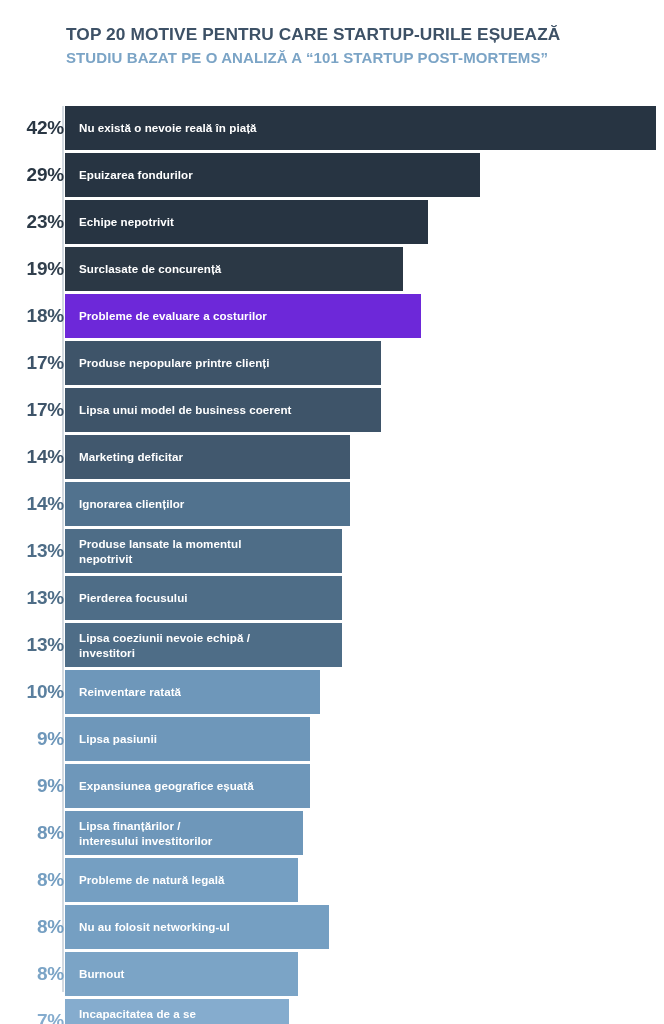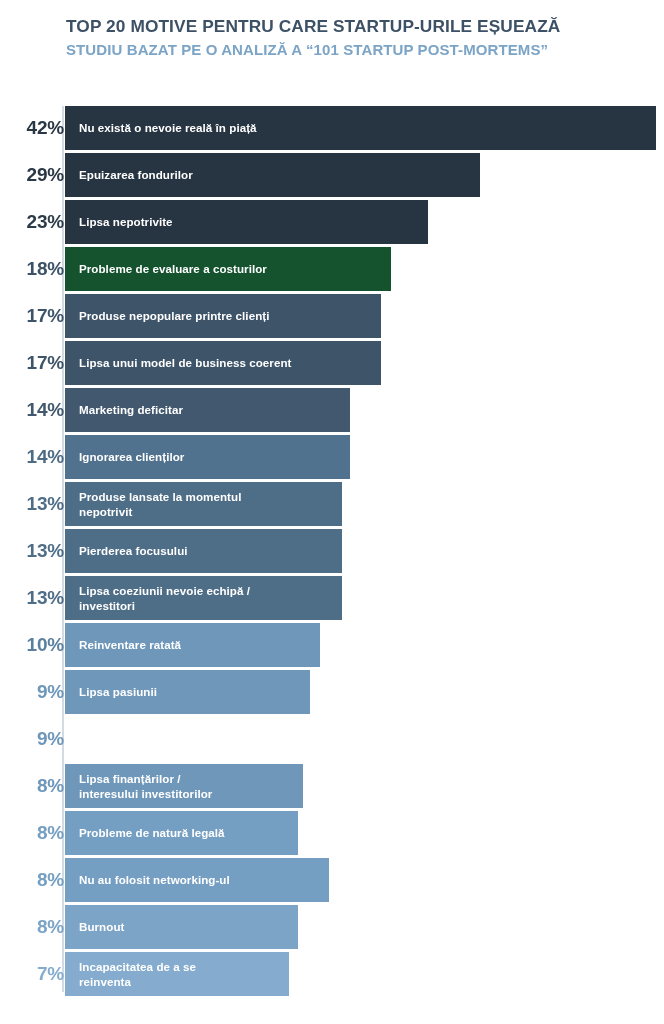--- a/index.html
+++ b/index.html
@@ -19,21 +19,21 @@
     position: relative;
     width: 664px;
     height: 1024px;
     background: #ffffff;
   }
 
   
   .header {
     position: absolute;
     left: 66px;
-    top: 14px;
+    top: 22px;
     width: 590px;
   }
   .title-main {
     font-size: 17.3px;
     font-weight: bold;
     letter-spacing: 0.1px;
     color: #3d5166;
     line-height: 1.42;
     white-space: nowrap;
   }
@@ -124,26 +124,32 @@
         </div>
         <div class="row">
           <div class="pct" style="color: rgb(42, 55, 68);">29%</div>
           <div class="bar" style="width: 415px; background: rgb(39, 52, 66);">
             <span class="bar-label">Epuizarea fondurilor</span>
           </div>
         </div>
         <div class="row">
           <div class="pct" style="color: rgb(45, 59, 72);">23%</div>
           <div class="bar" style="width: 363px; background: rgb(39, 52, 66);">
-            <span class="bar-label">Lipsa nepotrivite</span>
+            <span class="bar-label">Echipe nepotrivit</span>
+          </div>
+        </div>
+        <div class="row">
+          <div class="pct" style="color: rgb(50, 64, 78);">19%</div>
+          <div class="bar" style="width: 338px; background: rgb(43, 56, 69);">
+            <span class="bar-label">Surclasate de concurență</span>
           </div>
         </div>
         <div class="row">
           <div class="pct" style="color: rgb(60, 82, 102);">18%</div>
-          <div class="bar" style="width: 326px; background: #14532d;">
+          <div class="bar" style="width: 356px; background: #6d28d9;">
             <span class="bar-label">Probleme de evaluare a costurilor</span>
           </div>
         </div>
         <div class="row">
           <div class="pct" style="color: rgb(62, 84, 105);">17%</div>
           <div class="bar" style="width: 316px; background: rgb(62, 84, 105);">
             <span class="bar-label">Produse nepopulare printre clienți</span>
           </div>
         </div>
         <div class="row">
@@ -191,20 +197,23 @@
           </div>
         </div>
         <div class="row">
           <div class="pct" style="color: rgb(110, 151, 186);">9%</div>
           <div class="bar" style="width: 245px; background: rgb(110, 151, 186);">
             <span class="bar-label">Lipsa pasiunii</span>
           </div>
         </div>
         <div class="row">
           <div class="pct" style="color: rgb(110, 151, 186);">9%</div>
+          <div class="bar" style="width: 245px; background: rgb(110, 151, 186);">
+            <span class="bar-label">Expansiunea geografice eșuată</span>
+          </div>
         </div>
         <div class="row">
           <div class="pct" style="color: rgb(110, 151, 186);">8%</div>
           <div class="bar" style="width: 238px; background: rgb(110, 151, 186);">
             <span class="bar-label">Lipsa finanțărilor /
 interesului investitorilor</span>
           </div>
         </div>
         <div class="row">
           <div class="pct" style="color: rgb(117, 159, 194);">8%</div>

